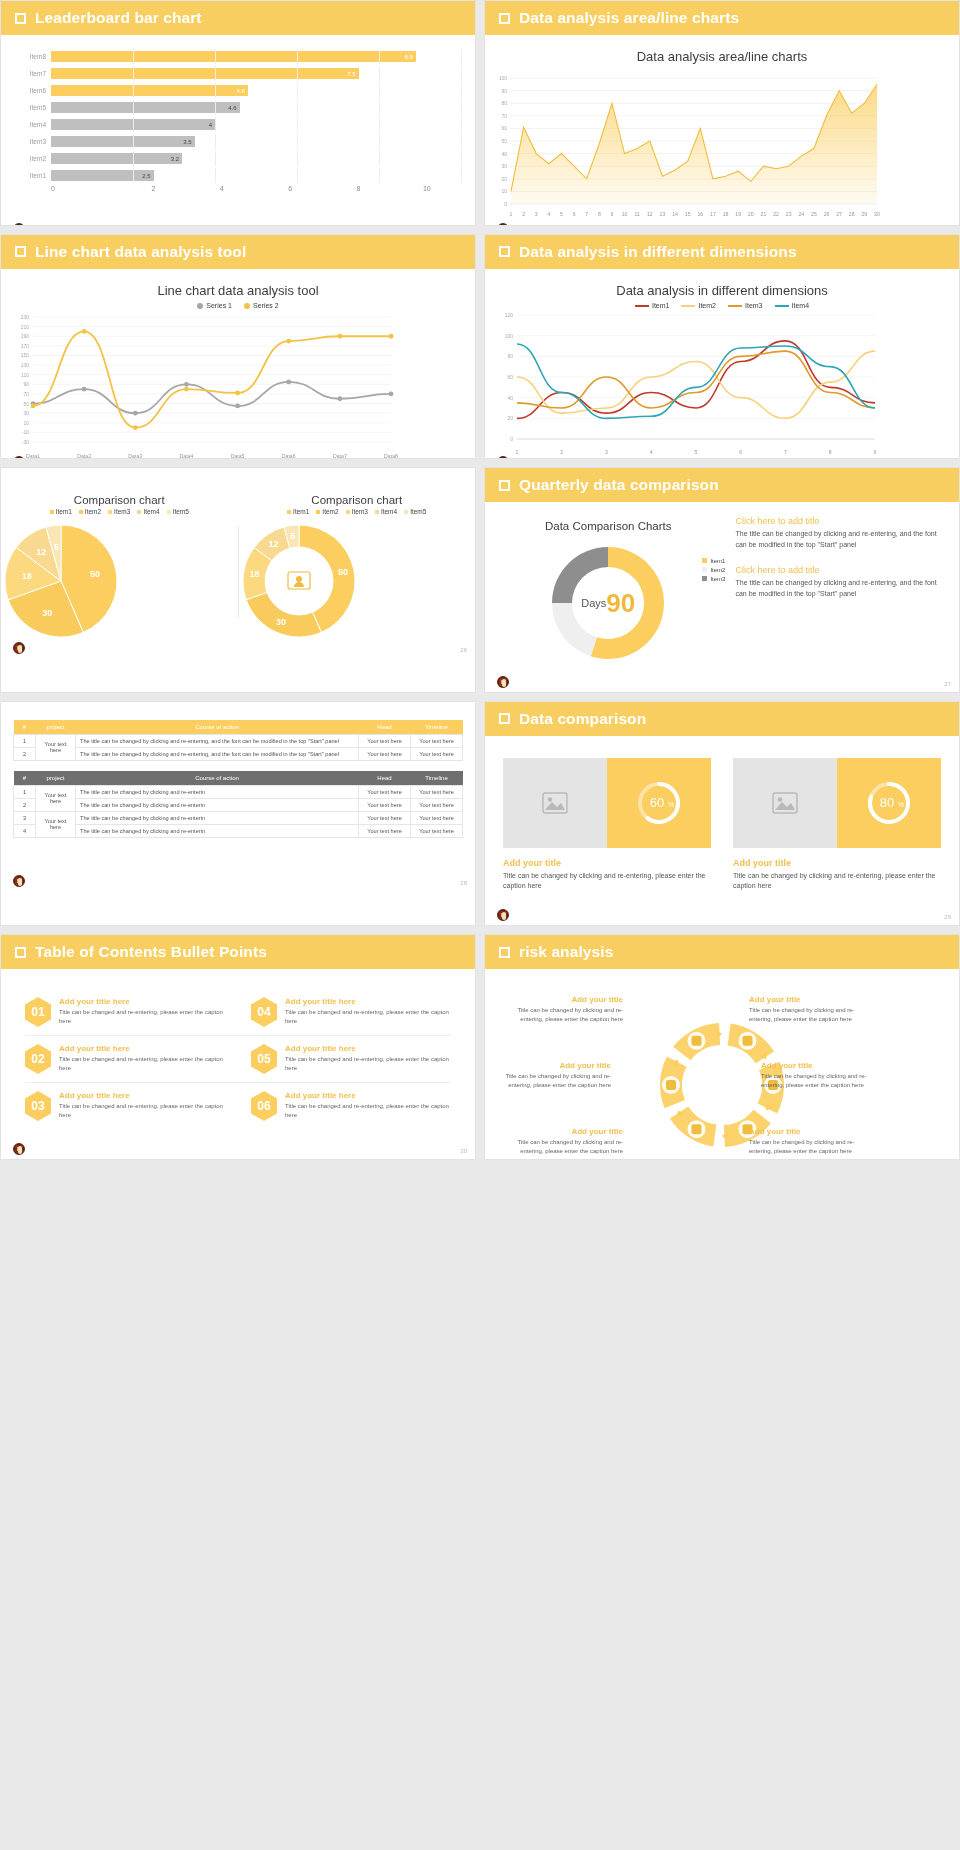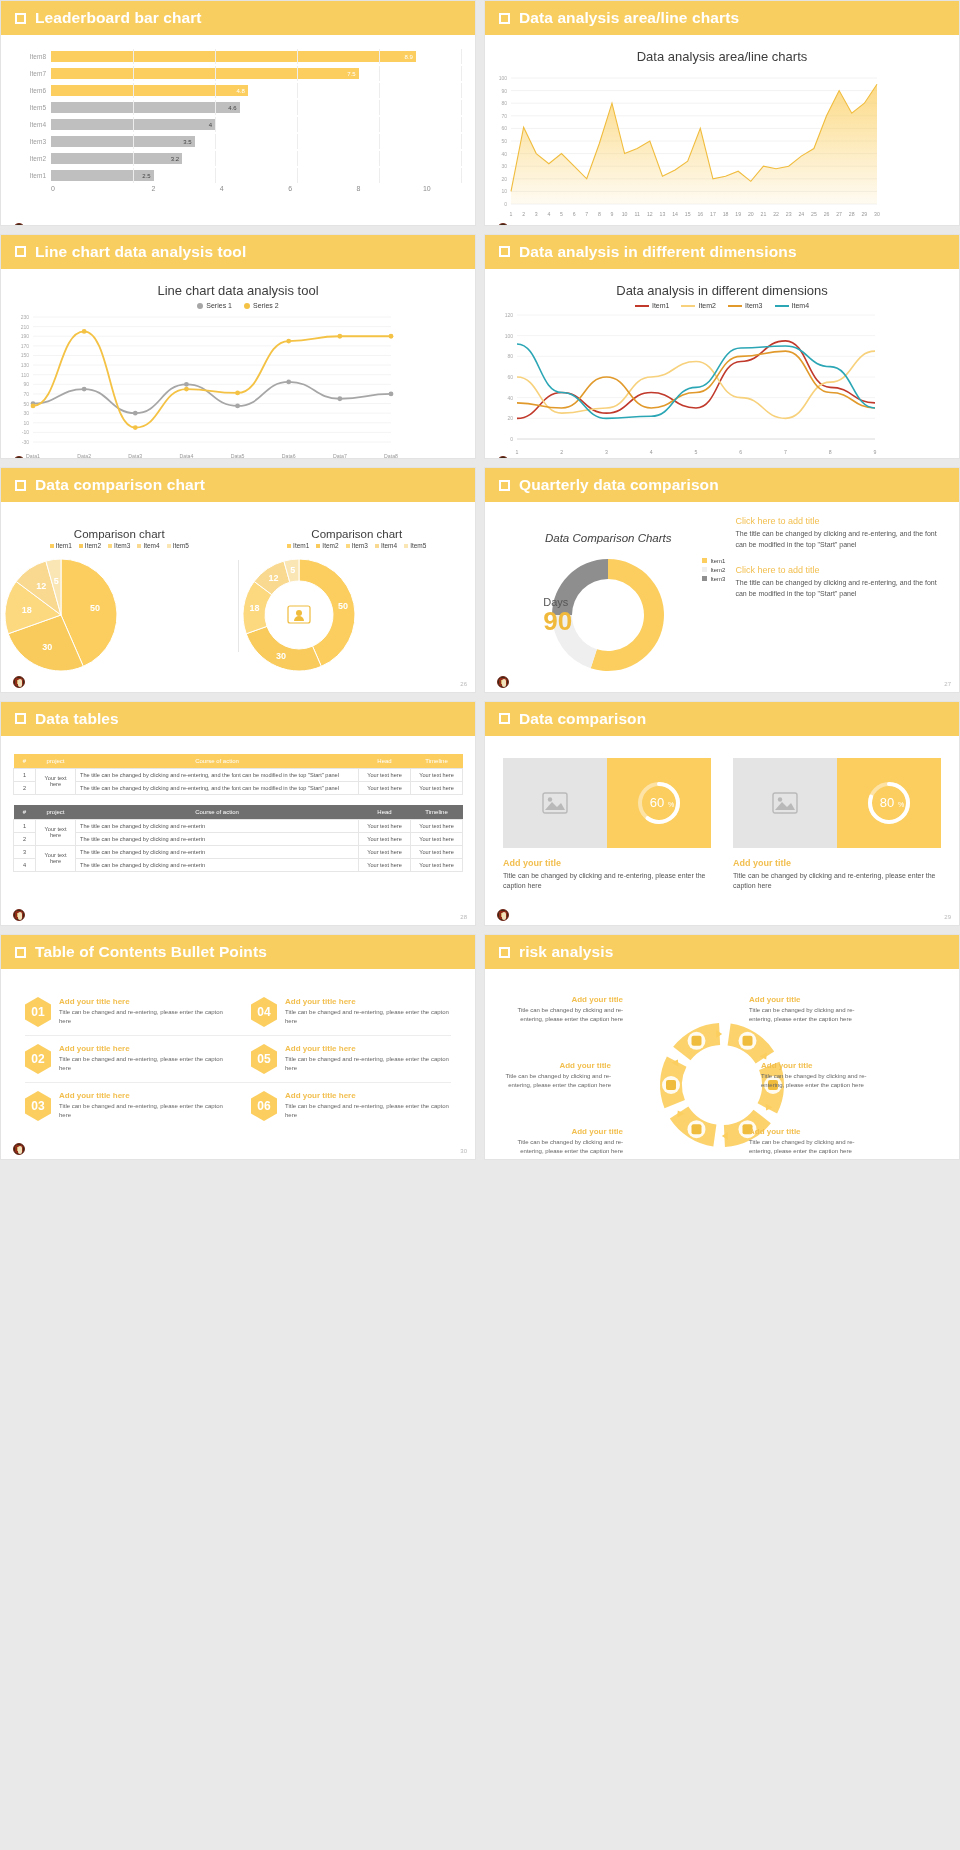--- a/index.html
+++ b/index.html
@@ -46,21 +46,21 @@
   .twocol { display:flex; height:100%; }
   .half { flex:1; position:relative;margin-top:8px; }
   .divider { width:1px; background:#e6e6e6; margin:40px 0; }
 
   
   .q-left { width:52%; position:relative; }
   .q-right { width:48%; padding:14px 16px 0 4px; }
   .q-h { color:#f2bf4f; font-size:9px; font-weight:normal; margin-bottom:3px; }
   .q-p { font-size:7px; color:#555; line-height:1.55; margin-bottom:14px; }
   .donutbox { position:relative; width:130px; height:130px; margin:6px auto 0 auto; }
-  .donutctr { position:absolute; inset:0; display:flex; flex-direction:column; justify-content:center; }
+  .donutctr { position:absolute; inset:0; display:flex; flex-direction:row; align-items:center; justify-content:center; }
   .donutctr .d1 { font-size:11px; color:#555; }
   .donutctr .d2 { font-size:26px; color:#f0b93c; font-weight:bold; line-height:1; }
   .qleg { position:absolute; right:6px; top:56px; font-size:6px; color:#444; }
   .qleg div { margin-bottom:3px; }
   .qleg i { display:inline-block; width:5px; height:5px; margin-right:3px; }
 
   
   table { border-collapse:collapse; width:100%; font-size:5.6px; }
   .tbl { margin:0 12px 10px 12px; }
   .tbl th { background:#fbce5f; color:#fff; font-weight:normal; padding:4px 2px; font-size:6px; text-align:center; }
@@ -405,24 +405,20 @@
             <text x="390" y="145" text-anchor="middle" class="xtick">9</text>
             <line x1="32" y1="130" x2="390" y2="130" stroke="#e0e0e0" stroke-width="1"></line>
           </svg>
         </div>
       <div class="logo"></div>
 
     </div>
   </div>
 
   <div class="slide">
-    <div class="sbar">
-      <span class="chk"></span>
-      <h2>Data comparison chart</h2>
-    </div>
     <div class="body">
       <div class="twocol" style="padding-top:18px;">
         <div class="half">
           <div class="ctitle sm" style="margin-top:0;">Comparison chart</div>
           <div class="legsq" id="leg-pie1">
               <span><i style="background:#fbce5f"></i><span>Item1</span></span>
               <span><i style="background:#f8cb5c"></i><span>Item2</span></span>
               <span><i style="background:#fcd87f"></i><span>Item3</span></span>
               <span><i style="background:#f9d98f"></i><span>Item4</span></span>
               <span><i style="background:#fae6b5"></i><span>Item5</span></span>
@@ -480,21 +476,21 @@
   </div>
 
   <div class="slide">
     <div class="sbar">
       <span class="chk"></span>
       <h2>Quarterly data comparison</h2>
     </div>
     <div class="body">
       <div class="twocol">
         <div class="q-left">
-          <div class="ctitle sm" style="margin-top:30px;font-style:italic;">Data Comparison Charts</div>
+          <div class="ctitle sm" style="margin-top:18px;">Data Comparison Charts</div>
           <div class="donutbox">
             <div id="qdonut">
                 <svg width="130" height="130">
                   <path d="M 65,9 A 56 56 0 1 1 47.69504831500292,118.25916491252859 L 53.87538820250188,99.23803458662553 A 36 36 0 1 0 65,29 Z" fill="#fbce5f"></path>
                   <path d="M 47.69504831500292,118.25916491252859 A 56 56 0 0 1 9,64.99999999999999 L 29,64.99999999999999 A 36 36 0 0 0 53.87538820250188,99.23803458662553 Z" fill="#efefef"></path>
                   <path d="M 9,64.99999999999999 A 56 56 0 0 1 64.99999999999999,9 L 65,29 A 36 36 0 0 0 29,64.99999999999999 Z" fill="#8e8e8e"></path>
                 </svg>
               </div>
             <div class="donutctr">
               <span class="d1">Days</span>
@@ -517,24 +513,20 @@
             <div class="q-p">The title can be changed by clicking and re-entering, and the font can be modified in the top "Start" panel</div>
           </div>
         </div>
       </div>
       <div class="logo"></div>
       <div class="pgnum">27</div>
     </div>
   </div>
 
   <div class="slide">
-    <div class="sbar">
-      <span class="chk"></span>
-      <h2>Data tables</h2>
-    </div>
     <div class="body">
       <div style="height:18px;"></div>
       <div class="tbl">
           <table id="tbl1">
             <thead>
               <tr>
                 <th>#</th>
                 <th>project</th>
                 <th>Course of action</th>
                 <th>Head</th>

